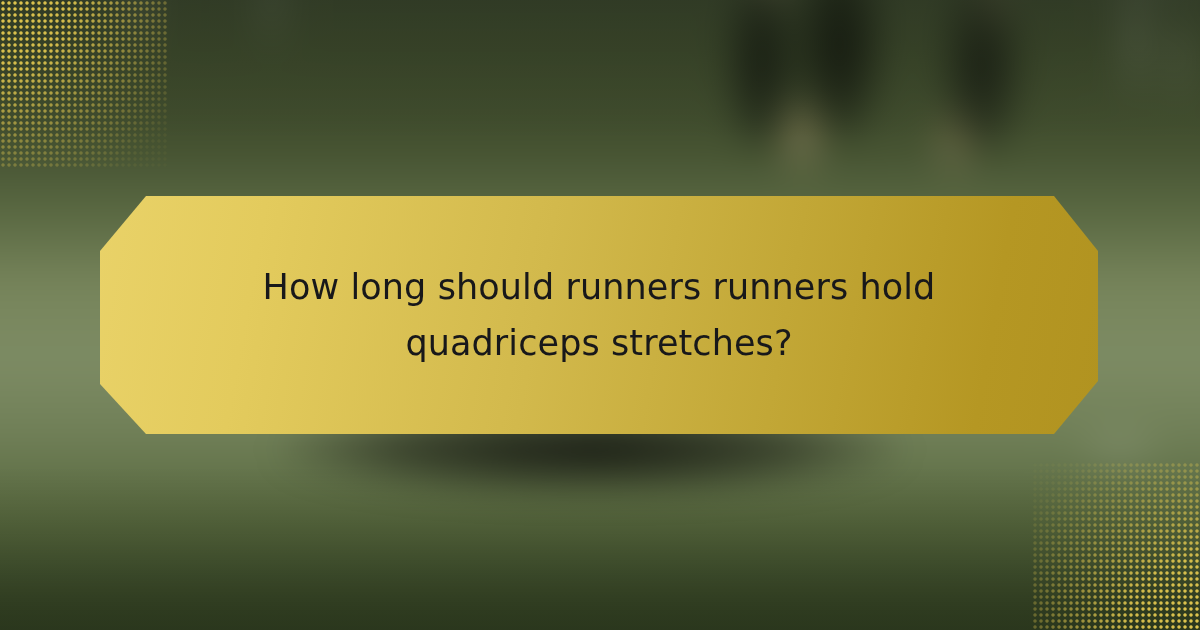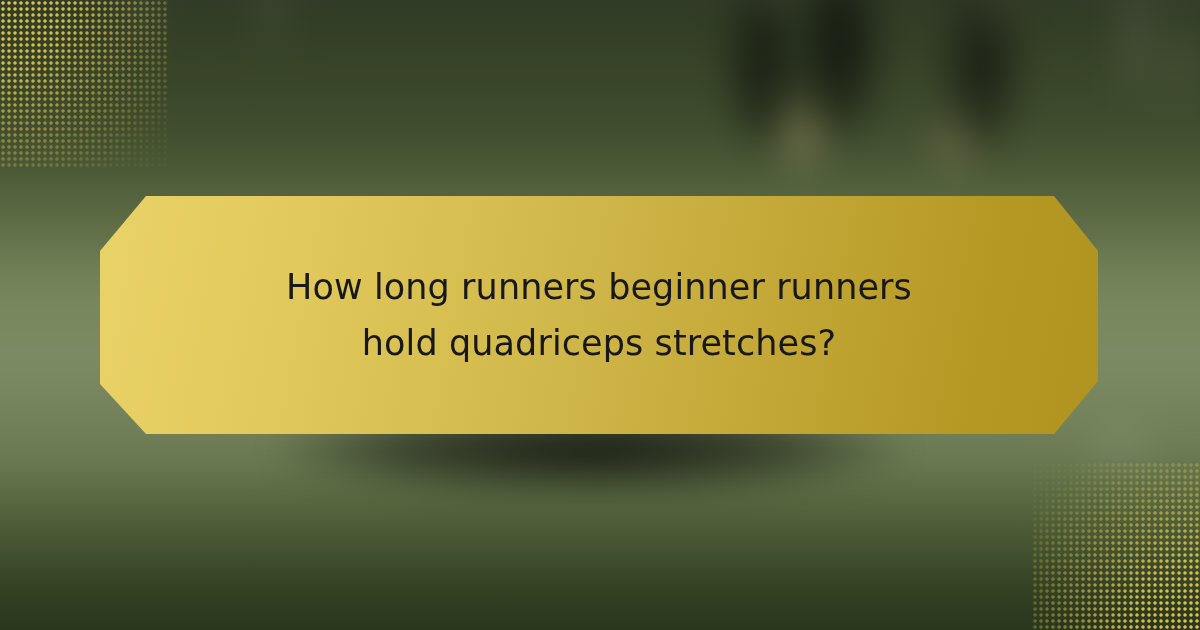--- a/index.html
+++ b/index.html
@@ -126,16 +126,16 @@
 <div id="stage">
 
   <div class="bg-photo"></div>
   <div class="bg-vignette"></div>
   <div class="bg-shadow"></div>
 
   <div class="dots dots-tl"></div>
   <div class="dots dots-br"></div>
 
   <div class="card">
-    <h1 class="card-title">How long runners beginner runners hold quadriceps stretches?</h1>
+    <h1 class="card-title">How long should runners runners hold quadriceps stretches?</h1>
   </div>
 
 </div>
 
 </body></html>

